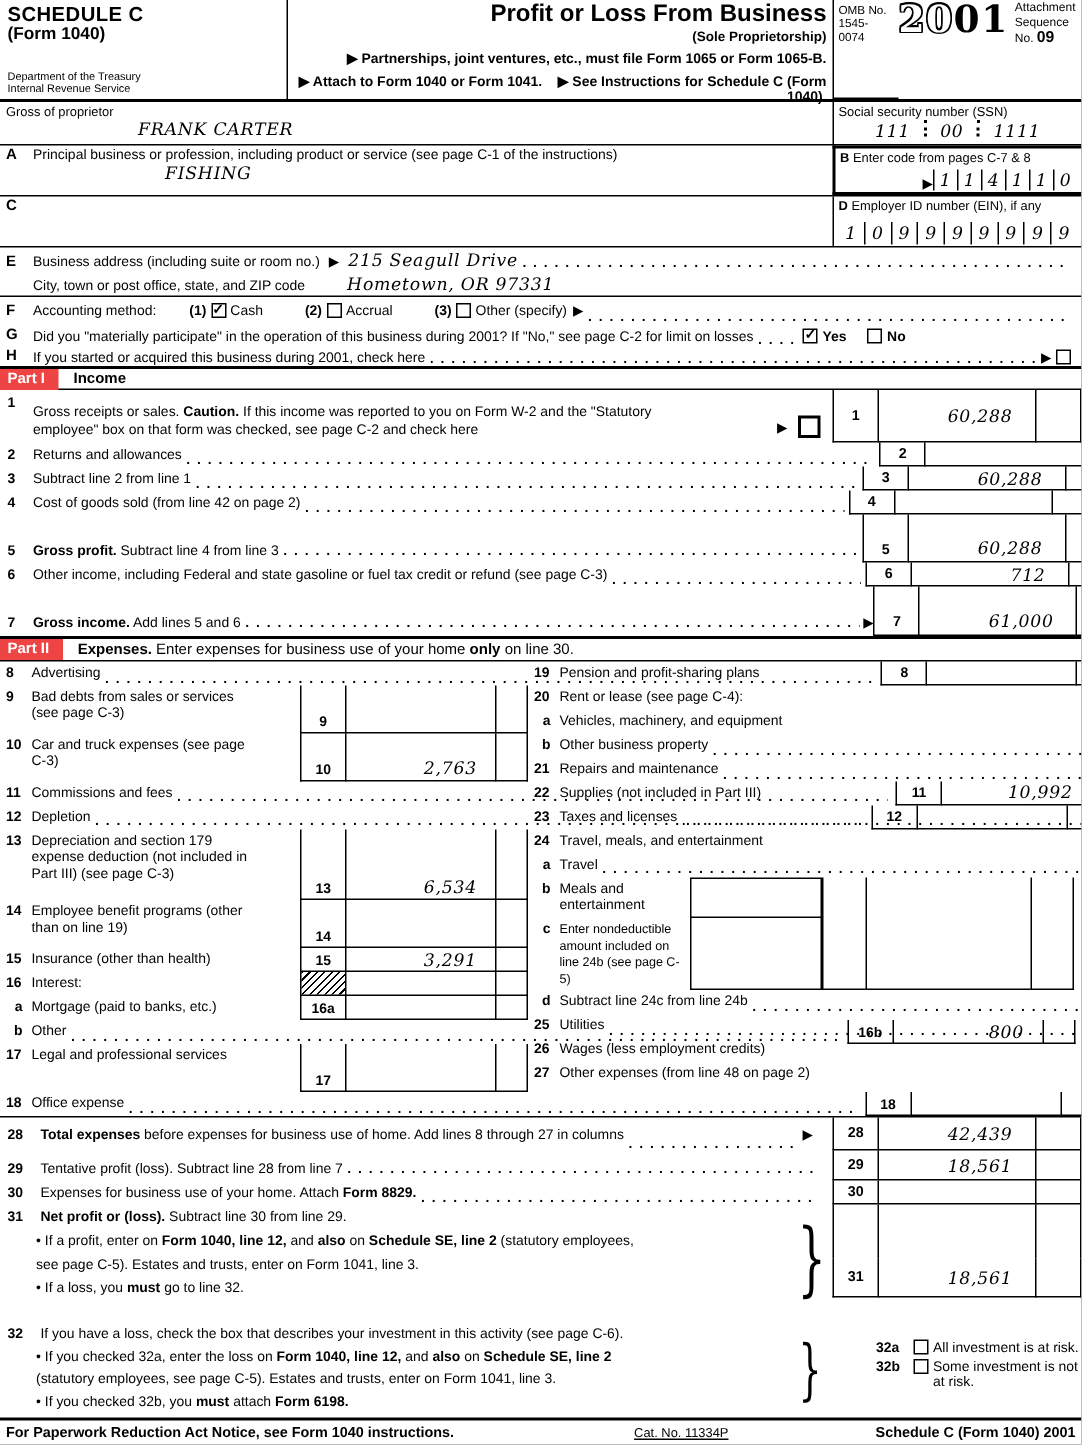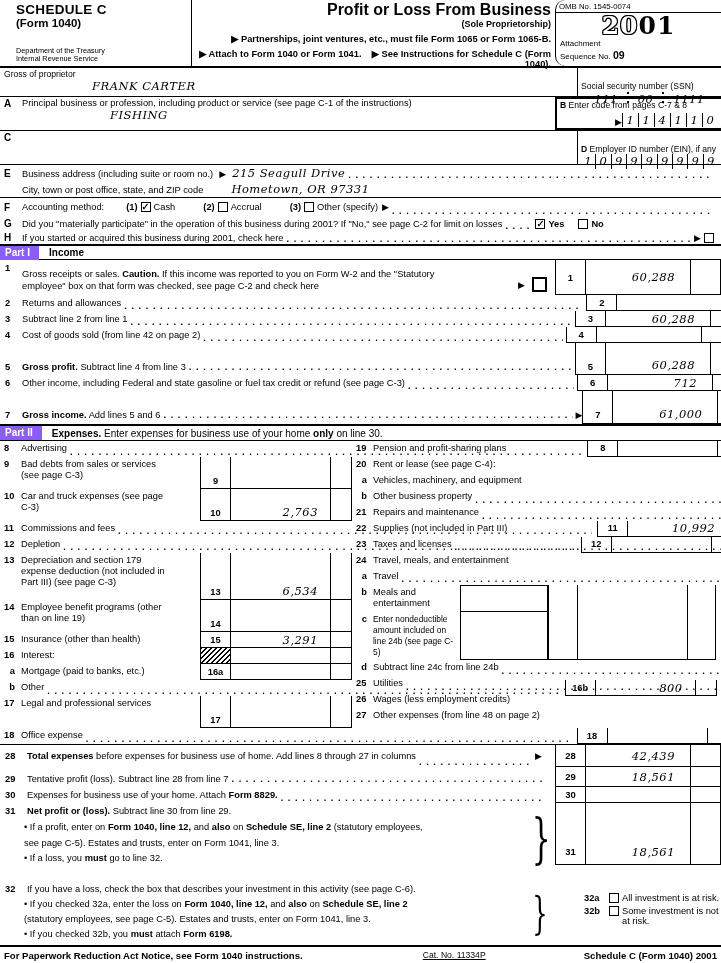--- a/index.html
+++ b/index.html
@@ -14,57 +14,57 @@
   .dots { flex:1; overflow:hidden; white-space:nowrap; margin:0 3px; align-self:flex-end; height:1.1em; }
   .dots::after { content:". . . . . . . . . . . . . . . . . . . . . . . . . . . . . . . . . . . . . . . . . . . . . . . . . . . . . . . . . . . . . . . . . . . . . . . ."; font-weight:bold; letter-spacing:1px; }
   .arrow { font-size:9px; flex:none; }
   .cb { width:10px; height:10px; border:1.4px solid #000; display:inline-flex; align-items:center; justify-content:center; font-size:9.5px; font-weight:bold; line-height:1; margin:0 3px; flex:none; background:#fff; }
   .cb-big { width:15px; height:15px; border:2px solid #000; }
   .hatch { background:repeating-linear-gradient(135deg,#000 0 1px,#fff 1px 3.5px); }
   .hollow { color:#fff; text-shadow:-1px -1px 0 #000,1px -1px 0 #000,-1px 1px 0 #000,1px 1px 0 #000,0 -1px 0 #000,0 1px 0 #000,-1px 0 0 #000,1px 0 0 #000; }
 
   
   .header { display:flex; height:68px; border-bottom:2px solid #000; }
-  .h-left { width:192px; border-right:1.5px solid #000; padding:2px 16px; display:flex; flex-direction:column; }
+  .h-left { width:192px; border-right:1.5px solid #000; padding:2px 5px; display:flex; flex-direction:column; }
   .h-sched { font-size:13.5px; font-weight:bold; letter-spacing:.3px; }
   .h-form  { font-size:11.5px; font-weight:bold; }
   .h-dept  { margin-top:auto; font-size:7.3px; line-height:1.2; }
   .h-center{ flex:1; text-align:right; padding:1px 4px; }
   .h-title { font-size:16px; font-weight:bold; }
   .h-sub   { font-size:9px; font-weight:bold; }
   .h-note  { font-size:9.3px; font-weight:bold; margin-top:4px; }
-  .h-right { width:166px; border-left:1.5px solid #000; display:flex; flex-direction:column;border-radius:10px; }
+  .h-right { width:166px; border-left:1.5px solid #000; display:flex; flex-direction:row; }
   .h-omb   { font-size:7.8px; padding:2px 3px 1px; border-bottom:1.5px solid #000; }
   .h-year  { text-align:center; font-size:25px; font-weight:bold; letter-spacing:1px; line-height:1.05; font-family:"DejaVu Serif", serif; }
   .h-att   { font-size:8px; padding:0 4px 2px; line-height:1.2; }
   .h-seqno { font-weight:bold; font-size:10.5px; }
 
   
   .idrow { display:flex; border-bottom:1.5px solid #000; }
   .cell-l { flex:1; padding:1px 4px; }
-  .cell-r { width:144px; border-left:1.5px solid #000; padding:13px 3px; }
+  .cell-r { width:166px; border-left:1.5px solid #000; padding:1px 3px; }
   .lab { font-size:8.6px; }
   .letter { width:18px; font-weight:bold; font-size:10px; flex:none; }
   .indent-val { margin-left:88px; }
   .ssn-val { display:flex; justify-content:center; align-items:flex-start; margin-top:1px; }
   .ssn-sep { border-left:2px dotted #000; height:11px; margin:0 9px; }
   .bbox { width:166px; border:2px solid #000; border-right:none; padding:1px 3px; display:flex; flex-direction:column; }
   .digits { display:flex; justify-content:flex-end; align-items:flex-end; margin-top:auto; }
   .dcell { width:16px; text-align:center; border-left:1px solid #000; height:14px; }
   .dcell9 { flex:1; text-align:center; border-left:1px solid #000; height:15px; }
   .dcell9:first-child { border-left:none; }
   .row-flex { display:flex; align-items:baseline; }
 
   
   .fgh { font-size:9.3px; }
   .fgh .row-flex { padding:0 4px; align-items:center; }
 
   
   .partbar { height:16px; display:flex; align-items:center; border-top:2px solid #000; border-bottom:1.5px solid #000; }
-  .ptag { background:#8b5cf6; color:#fff; font-weight:bold; font-size:10px; padding:1px 9px 2px 5px; margin-right:10px; flex:none; }
+  .ptag { background:#ef4444; color:#fff; font-weight:bold; font-size:10px; padding:1px 9px 2px 5px; margin-right:10px; flex:none; }
   .ptitle { font-size:10px; }
 
   
   .p1row { display:flex; align-items:stretch; }
   .p1l { flex:1; display:flex; align-items:center; padding-left:5px; }
   .bx { border-left:1.2px solid #000; border-bottom:1.2px solid #000; display:flex; align-items:center; justify-content:center; flex:none; }
   .n30 { width:30px; font-weight:bold; font-size:9.5px; }
   .a105 { width:105px; justify-content:flex-end; padding-right:15px; }
   .c31 { width:31px; border-right:1.2px solid #000; }
   .nb { border-bottom:none !important; }

